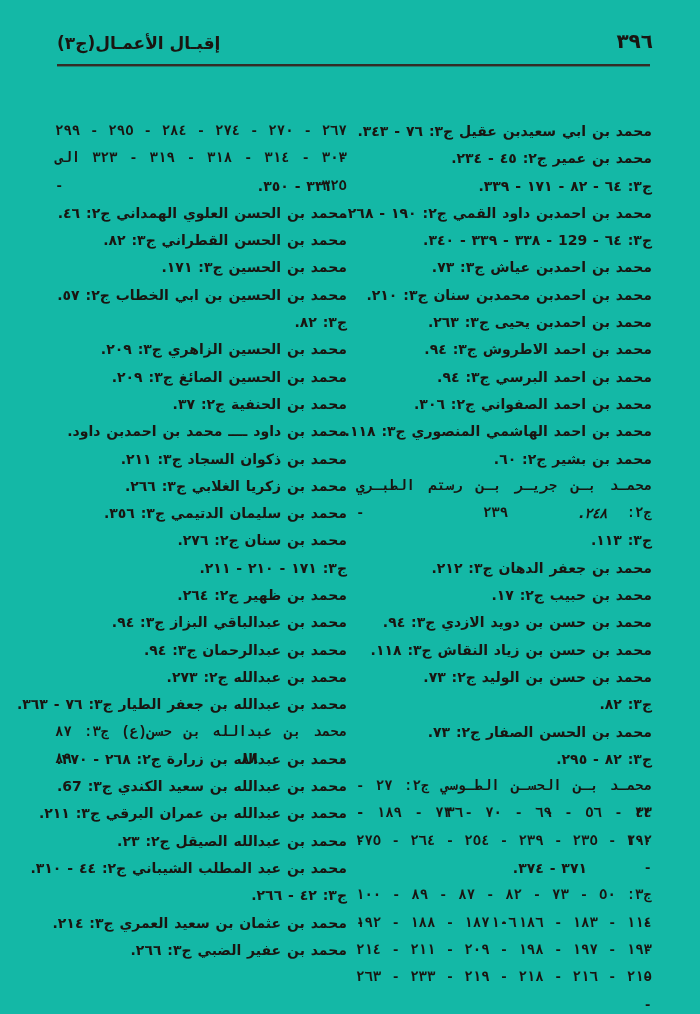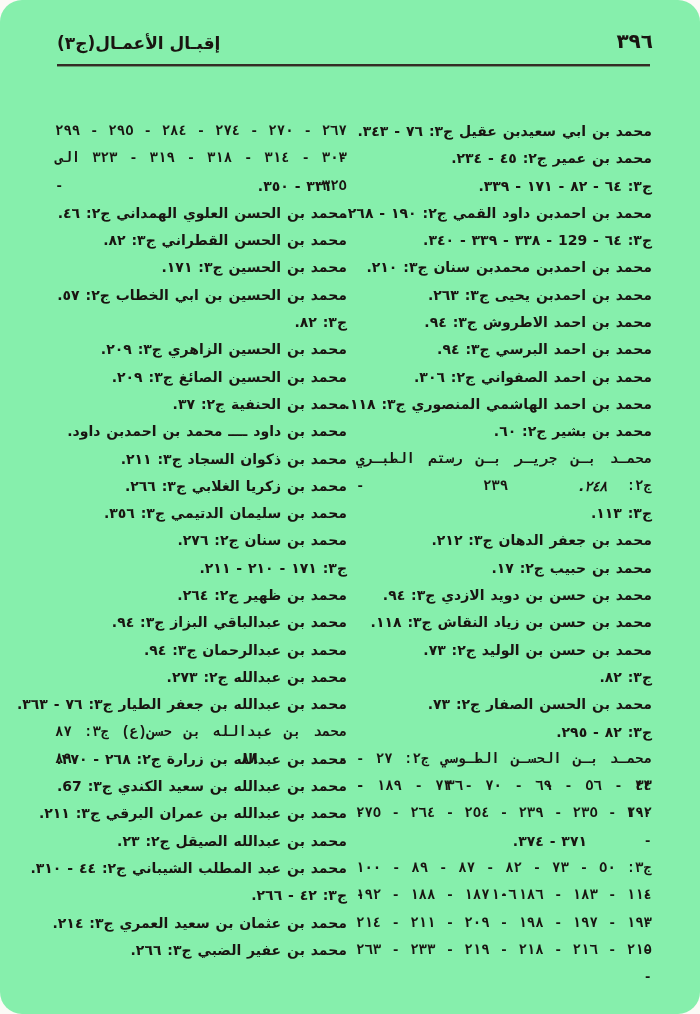--- a/index.html
+++ b/index.html
@@ -40,31 +40,32 @@
     text-align:justify;
     text-align-last:justify;
     white-space:normal;
     font-family:Liberation Mono, monospace;
   }
   .line.tail{text-align:right;}
 </style>
 </head>
 <body style="color: rgb(25, 21, 17);">
 
-<div class="page" style="background: #86efac; border-radius: 22px;">
+<div class="page" style="background: #14b8a6;">
   <div class="hdr-title">إقبـال الأعمـال(ج٣)</div>
   <div class="hdr-page-number">٣٩٦</div>
   <div class="hdr-rule"></div>
 
   <div class="col col-right" id="right-col">
       <div class="line entry">محمد بن ابي سعيدبن عقيل ج٣: ٧٦ - ٣٤٣.</div>
       <div class="line entry">محمد بن عمير ج٢: ٤٥ - ٢٣٤.</div>
       <div class="line entry">ج٣: ٦٤ - ٨٢ - ١٧١ - ٣٣٩.</div>
       <div class="line entry">محمد بن احمدبن داود القمي ج٢: ١٩٠ - ٢٦٨.</div>
       <div class="line entry">ج٣: ٦٤ - 129 - ٣٣٨ - ٣٣٩ - ٣٤٠.</div>
+      <div class="line entry">محمد بن احمدبن عياش ج٣: ٧٣.</div>
       <div class="line entry">محمد بن احمدبن محمدبن سنان ج٣: ٢١٠.</div>
       <div class="line entry">محمد بن احمدبن يحيى ج٣: ٢٦٣.</div>
       <div class="line entry">محمد بن احمد الاطروش ج٣: ٩٤.</div>
       <div class="line entry">محمد بن احمد البرسي ج٣: ٩٤.</div>
       <div class="line entry">محمد بن احمد الصفواني ج٢: ٣٠٦.</div>
       <div class="line entry">محمد بن احمد الهاشمي المنصوري ج٣: ١١٨.</div>
       <div class="line entry">محمد بن بشير ج٢: ٦٠.</div>
       <div class="line fill">محمـد بـن جريـر بـن رستم الطبـري ج٢: ٢٣٩ -</div>
       <div class="line tail" style="margin-right: 45px; font-style: italic;">٢٤٨.</div>
       <div class="line entry">ج٣: ١١٣.</div>

